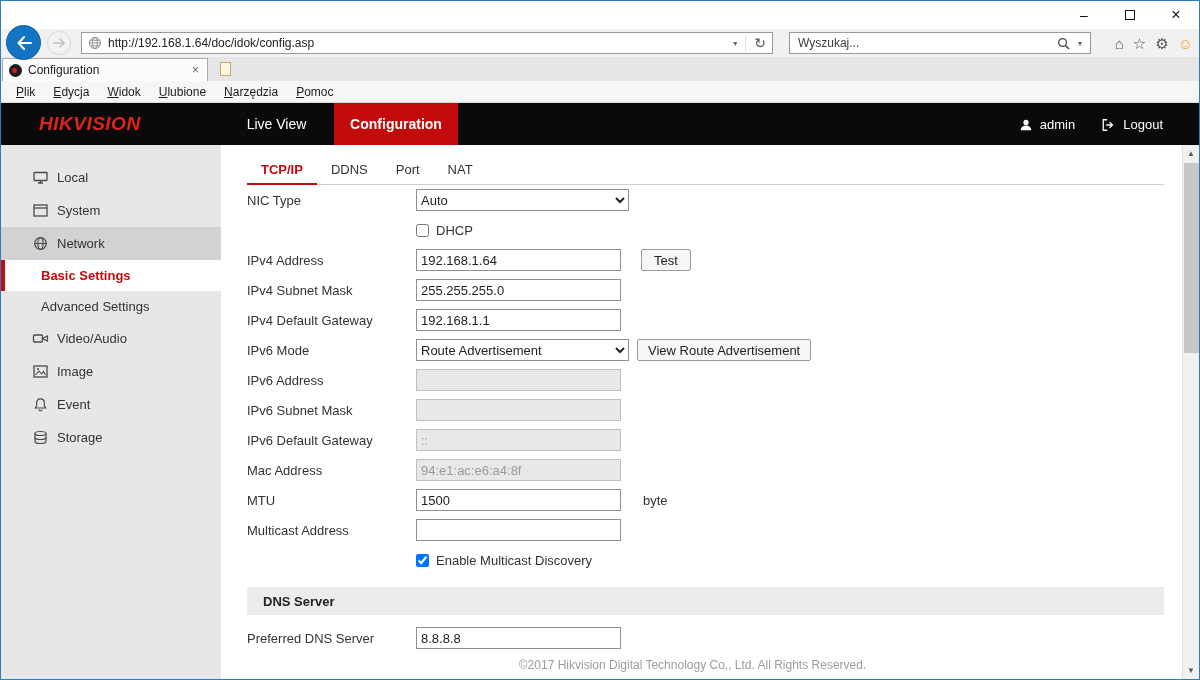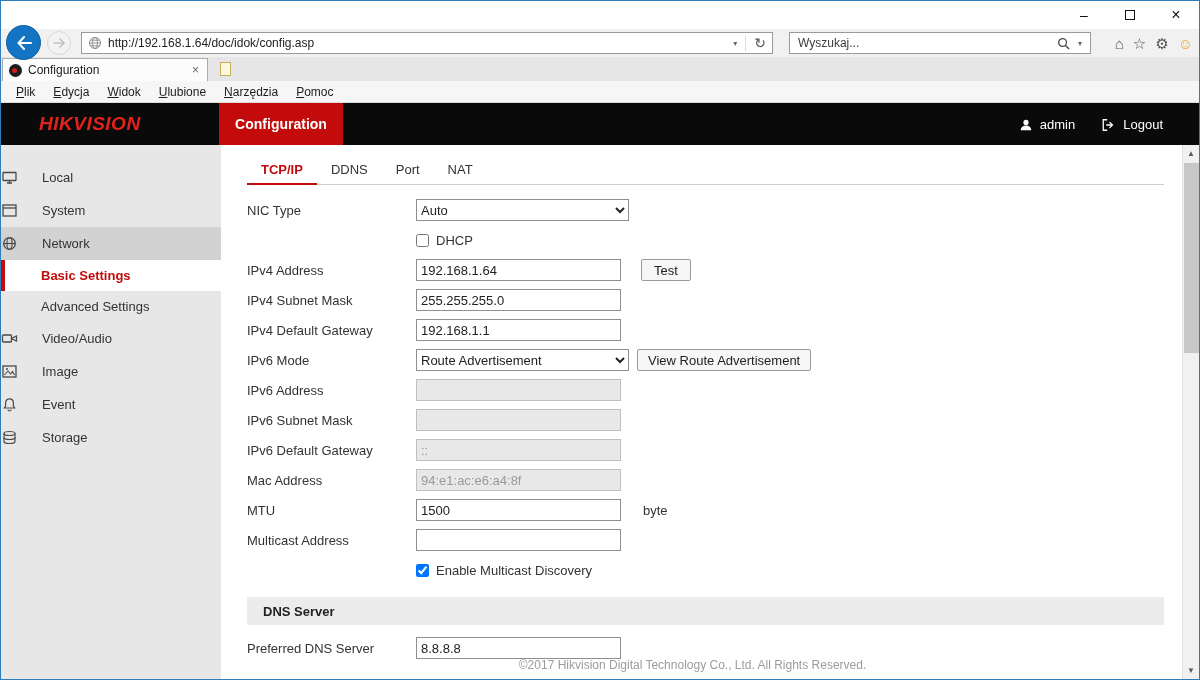--- a/index.html
+++ b/index.html
@@ -47,32 +47,32 @@
   .logo { margin-left:38px; font-size:19px; font-weight:bold; font-style:italic; color:#e2231a; letter-spacing:.5px; }
   .app-nav { position:absolute; left:218px; top:0; height:42px; display:flex; }
   .app-nav-item { width:115px; text-align:center; line-height:42px; color:#fff; font-size:14px; }
   .app-nav-item.active { width:124px; background:#c40b0b; font-weight:bold; }
   .user-area { position:absolute; right:36px; top:0; height:42px; display:flex; align-items:center; gap:26px; }
   .user-chip { display:flex; align-items:flex-end; gap:7px; color:#fff; font-size:13px; }
 
   
   .content { flex:1; display:flex; position:relative; background:#fff; min-height:0; }
   .sidebar { width:220px; background:#e7e7e7; padding-top:16px; flex-shrink:0; }
-  .side-item { height:33px; display:flex; align-items:center; gap:24px; font-size:13px; color:#333; }
+  .side-item { height:33px; display:flex; align-items:center; padding-left:31px; gap:8px; font-size:13px; color:#333; }
   .side-item.active { background:#d2d2d2; }
   .side-icon { width:17px; height:17px; display:flex; align-items:center; justify-content:center; flex-shrink:0; }
   .side-sub { height:31px; display:flex; align-items:center; padding-left:40px; font-size:13px; color:#333; }
   .side-sub.selected { background:#fff; border-left:4px solid #c40b0b; padding-left:36px; color:#c40b0b; font-weight:bold; }
 
   .main { flex:1; position:relative; padding:10px 0 0 26px; margin-right:17px; min-width:0; }
   .content-tabs { display:flex; border-bottom:1px solid #cfcfcf; margin-right:18px; }
   .ctab { padding:7px 14px 6px; font-size:13px; color:#333; }
   .ctab.active { color:#c40b0b; font-weight:bold; border-bottom:2px solid #c40b0b; margin-bottom:-1px; }
 
-  .form { margin-top:14px; }
+  .form { margin-top:4px; }
   .frow { display:flex; align-items:center; margin-bottom:8px; height:22px; }
   .flabel { width:169px; font-size:13px; color:#333; flex-shrink:0; }
   .finput { width:205px; height:22px; border:1px solid #8f8f8f; font-size:13px; padding:8px 4px; color:#222; font-family:inherit; background:#fff; }
   .finput:disabled { background:#e8e8e8; color:#9a9a9a; border-color:#bfbfbf; }
   .fselect { width:213px; height:22px; font-size:13px; border:1px solid #8f8f8f; background:#fff; font-family:inherit; color:#222; }
   .fbtn { margin-left:20px; height:22px; padding:0 12px; font-size:13px; border:1px solid #9a9a9a; background:#f6f6f6; font-family:inherit; color:#222; border-radius:2px; }
   .fbtn.route { margin-left:8px; padding:0 10px; }
   .funit { margin-left:22px; font-size:13px; color:#333; }
   .fcheckrow { margin-left:169px; display:flex; align-items:center; gap:7px; font-size:13px; color:#333; }
   .fcheckrow input { width:13px; height:13px; margin:0; }
@@ -175,20 +175,21 @@
     <span class="menu-item"><u>E</u>dycja</span>
     <span class="menu-item"><u>W</u>idok</span>
     <span class="menu-item"><u>U</u>lubione</span>
     <span class="menu-item"><u>N</u>arzędzia</span>
     <span class="menu-item"><u>P</u>omoc</span>
   </div>
 
   <div class="appheader">
     <span class="logo">HIKVISION</span>
     <div class="app-nav">
+      <div class="app-nav-item">Live View</div>
       <div class="app-nav-item active">Configuration</div>
     </div>
     <div class="user-area">
       <div class="user-chip">
         <span>
             <svg width="14" height="14" viewBox="0 0 16 16">
               <circle cx="8" cy="5" r="3" fill="#fff"></circle>
               <path d="M2 14c0-3.3 2.7-5.5 6-5.5s6 2.2 6 5.5z" fill="#fff"></path>
             </svg>
           </span>

